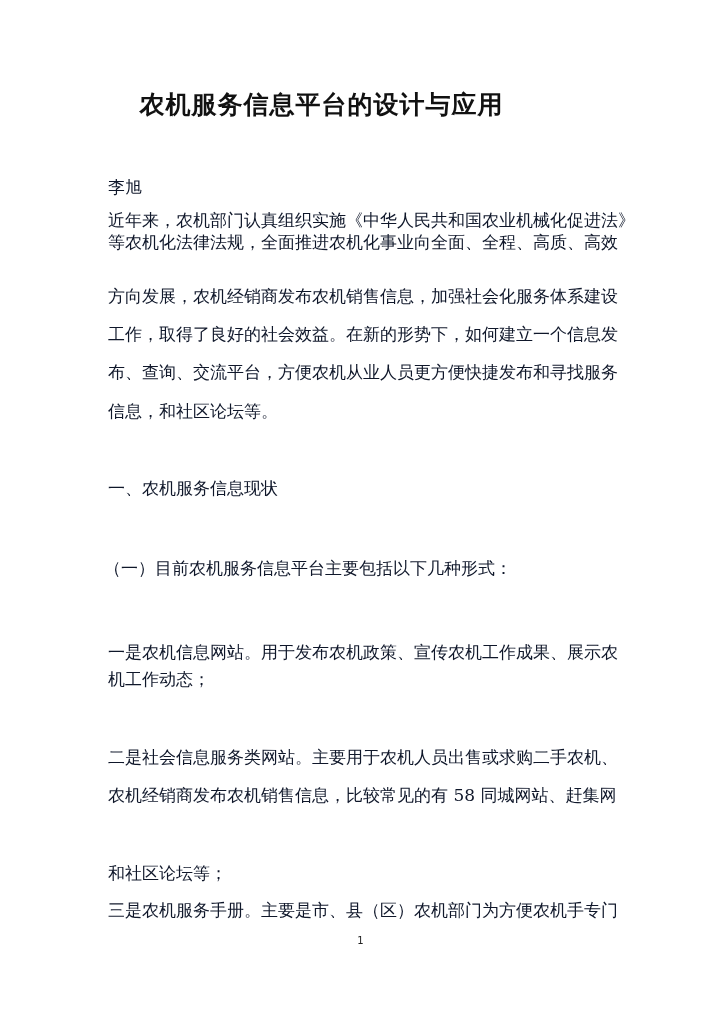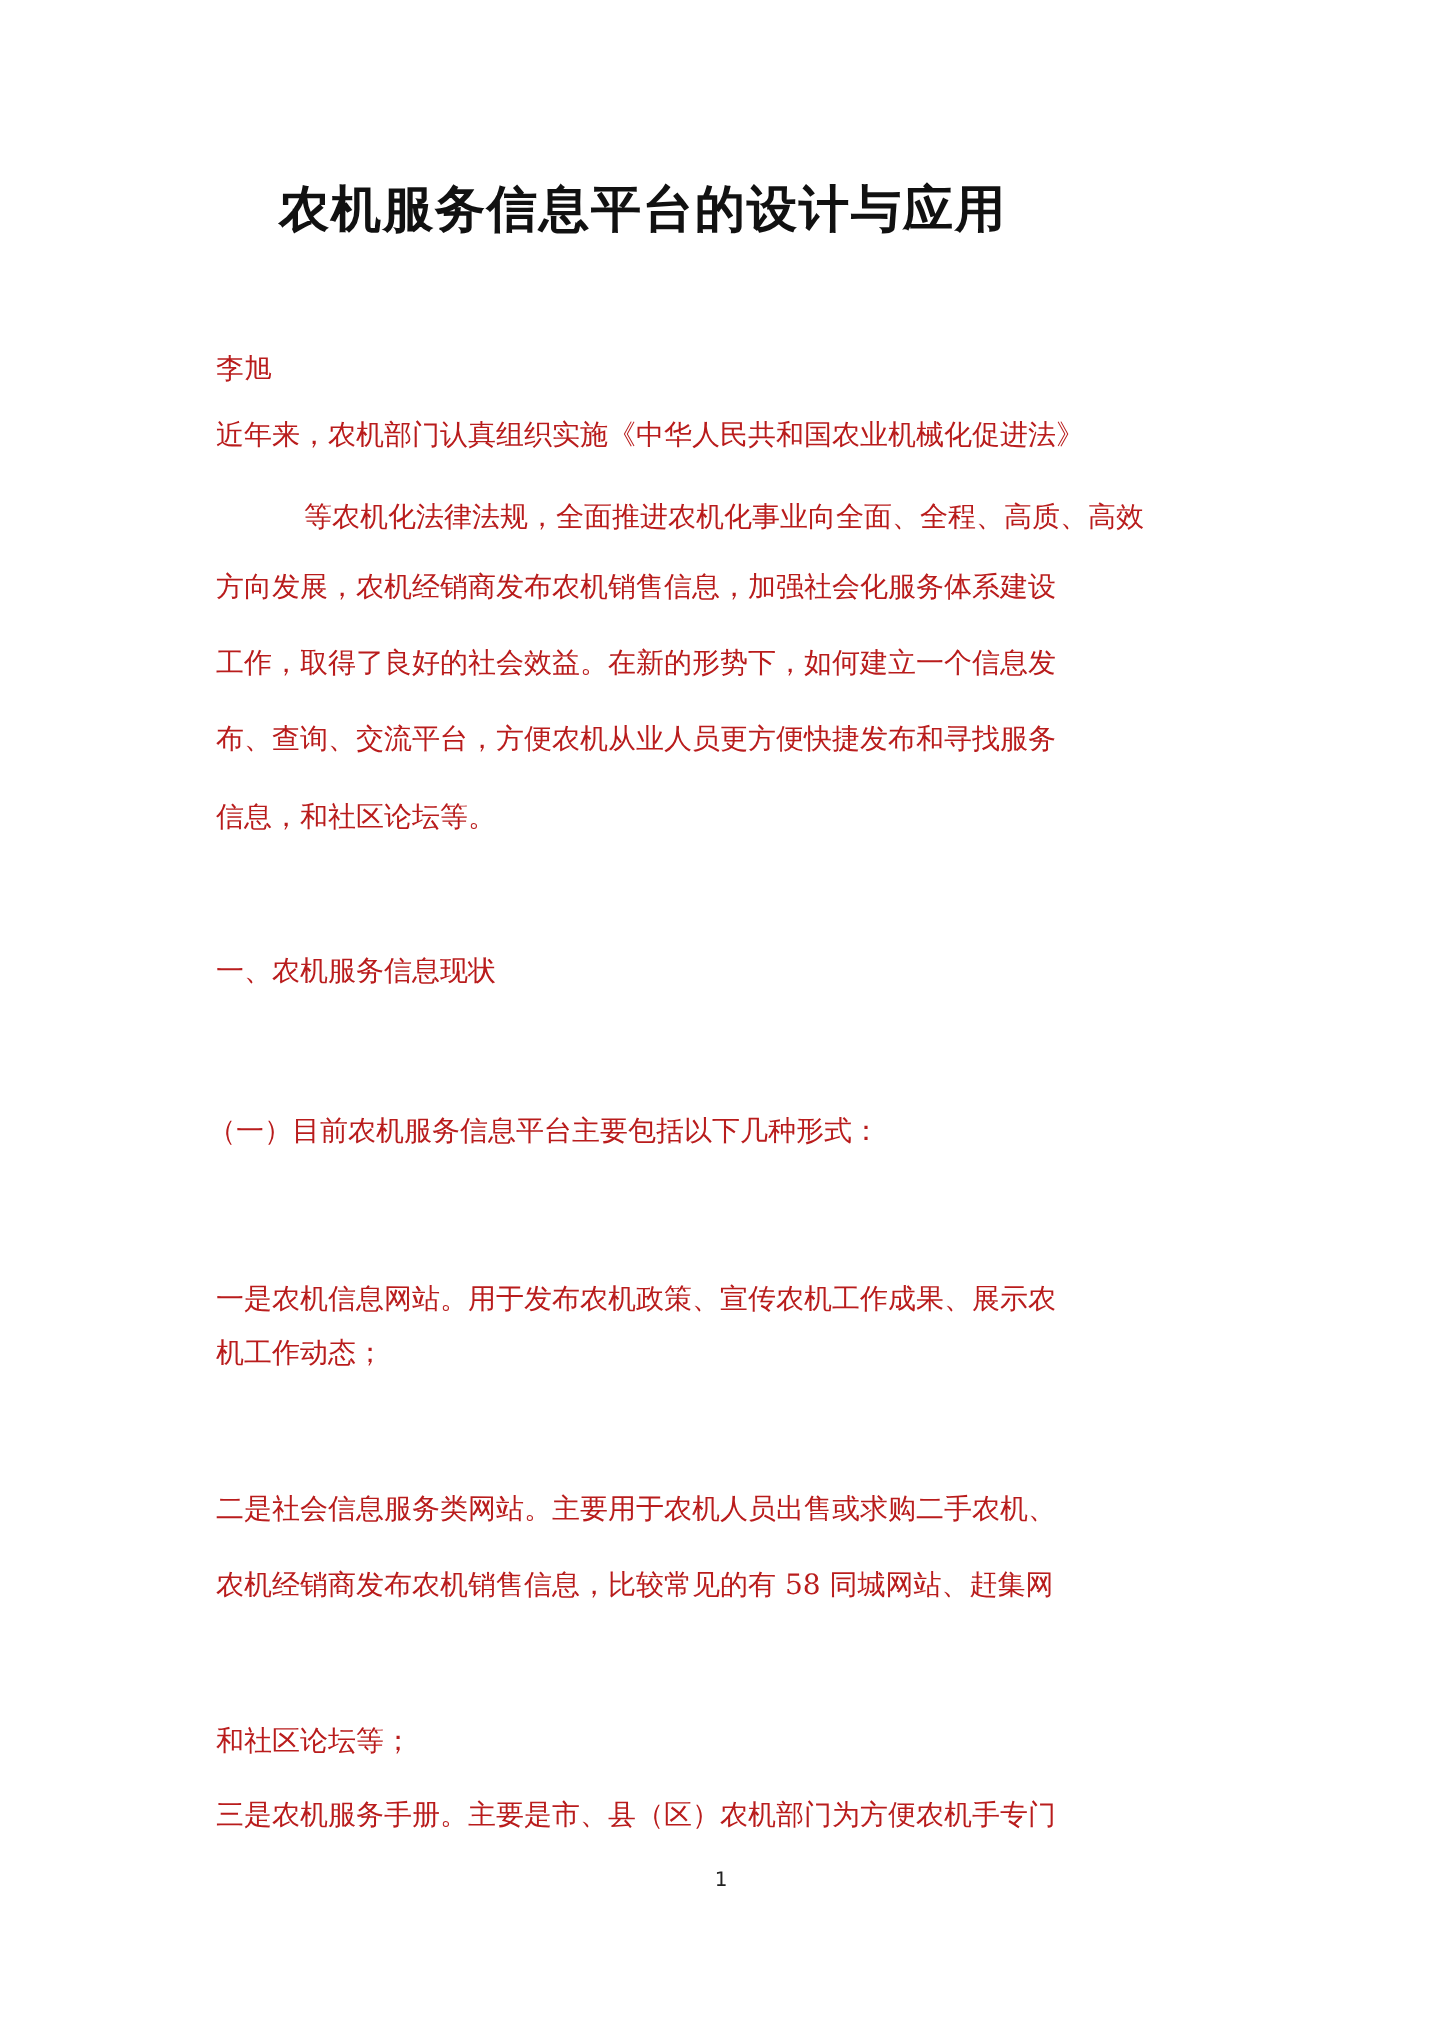--- a/index.html
+++ b/index.html
@@ -1,34 +1,34 @@
 <!DOCTYPE html>
 <html><head>
 <meta charset="utf-8">
 <style>
   html, body { margin: 0; padding: 0; background: #ffffff; }
   body { width: 721px; height: 1020px; position: relative; overflow: hidden;
          font-family: "DejaVu Serif", "Liberation Serif", serif; color: #111111; }
   .page { position: absolute; left: 0; top: 0; width: 721px; height: 1020px; background: #fff; }
   .title { position: absolute; left: 0; width: 643px; top: 88px; text-align: center;
            font-size: 25px; font-weight: bold; letter-spacing: 1px; color: #111; }
-  .line { position: absolute; left: 108px; font-size: 14px; white-space: nowrap; color: #b91c1c; }
+  .line { position: absolute; left: 108px; font-size: 17px; white-space: nowrap; color: #0f172a; }
   .pagenum { position: absolute; left: 0; width: 721px; top: 935px; text-align: center;
              font-size: 10px; color: #222; font-family: "DejaVu Sans", sans-serif; }
 </style>
 </head>
 <body>
 
 <div class="page">
   <div class="title">农机服务信息平台的设计与应用</div>
 
   <div class="line" style="top:176px;">李旭</div>
 
   <div class="line" style="top:209px;">近年来，农机部门认真组织实施《中华人民共和国农业机械化促进法》</div>
-  <div class="line" style="top:250px;margin-left:44px;">等农机化法律法规，全面推进农机化事业向全面、全程、高质、高效</div>
+  <div class="line" style="top:231px;">等农机化法律法规，全面推进农机化事业向全面、全程、高质、高效</div>
   <div class="line" style="top:285px;">方向发展，农机经销商发布农机销售信息，加强社会化服务体系建设</div>
   <div class="line" style="top:323px;">工作，取得了良好的社会效益。在新的形势下，如何建立一个信息发</div>
   <div class="line" style="top:361px;">布、查询、交流平台，方便农机从业人员更方便快捷发布和寻找服务</div>
   <div class="line" style="top:400px;">信息，和社区论坛等。</div>
 
   <div class="line" style="top:477px;">一、农机服务信息现状</div>
 
   <div class="line" style="top:557px; left:104px;">（一）目前农机服务信息平台主要包括以下几种形式：</div>
 
   <div class="line" style="top:641px;">一是农机信息网站。用于发布农机政策、宣传农机工作成果、展示农</div>

